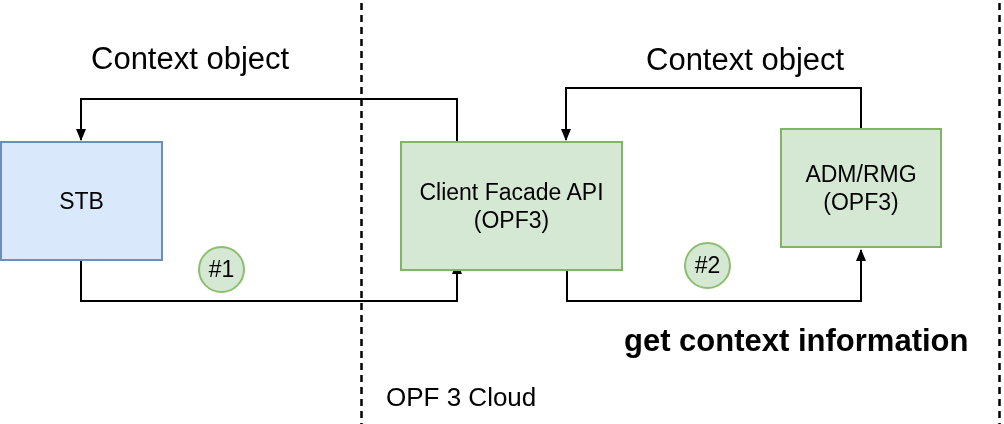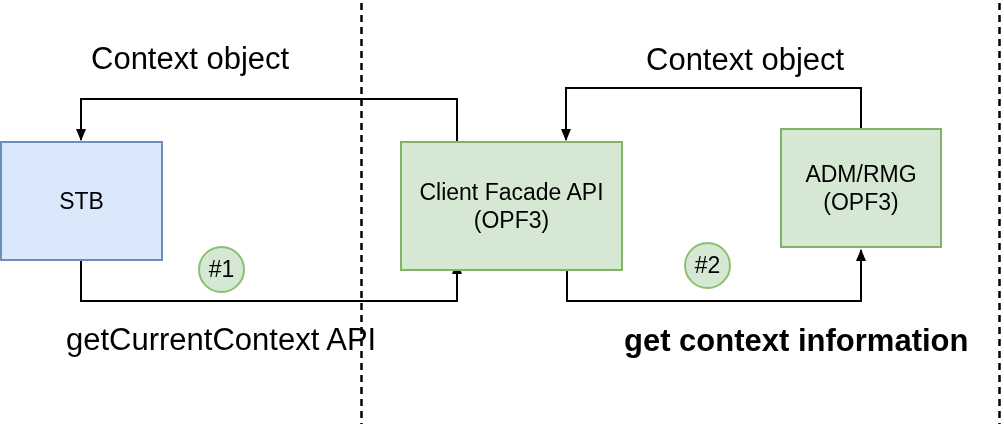--- a/index.html
+++ b/index.html
@@ -107,22 +107,22 @@
     <span>(OPF3)</span>
   </div>
 
   <div class="node green node-adm-rmg">
     <span>ADM/RMG</span>
     <span>(OPF3)</span>
   </div>
 
   <div class="edge-label lbl-context-left">Context object</div>
   <div class="edge-label lbl-context-right">Context object</div>
-  <div class="edge-label lbl-getcontext">getCurrentContext API</div>
   <div class="edge-label lbl-getinfo">get context information</div>
+  <div class="edge-label lbl-cloud">OPF 3 Cloud</div>
 
   <div class="badge badge-1">
     <span>#1</span>
   </div>
   <div class="badge badge-2">
     <span>#2</span>
   </div>
 
 </div>
 

